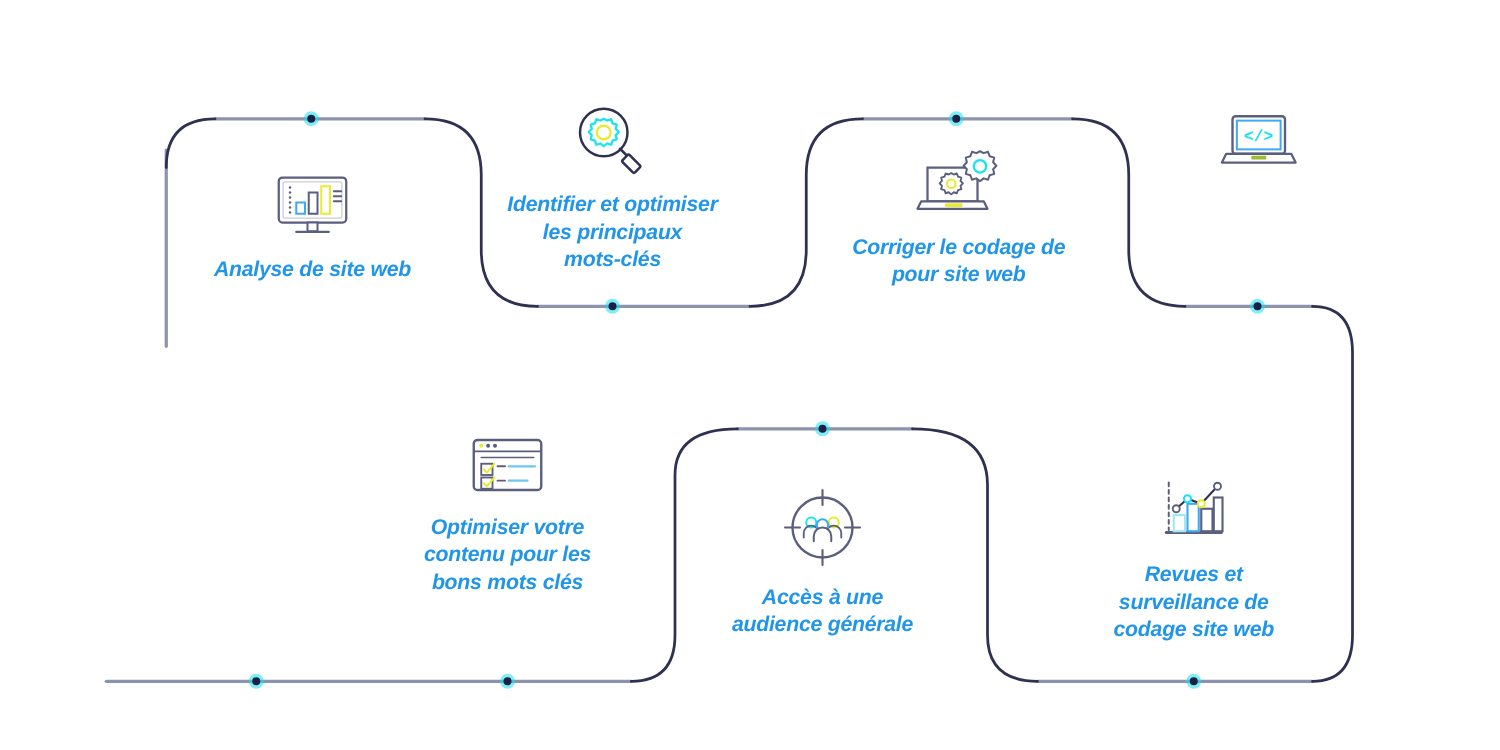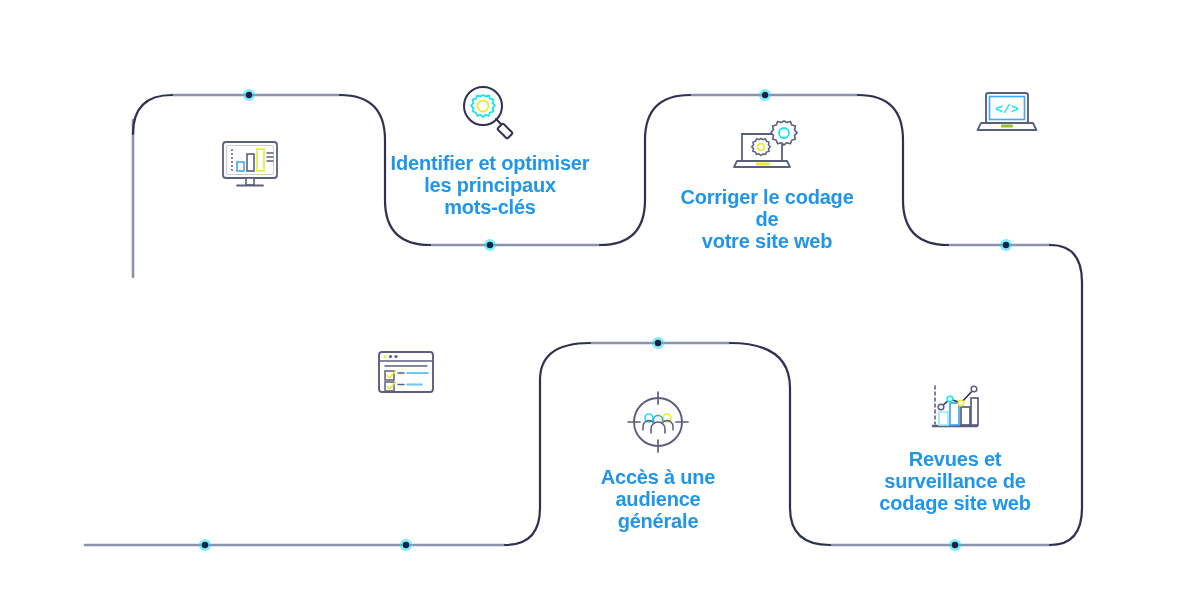--- a/index.html
+++ b/index.html
@@ -13,25 +13,26 @@
   }
   #stage{position:absolute;left:0;top:0;width:1200px;height:600px;}
   #pathLayer{position:absolute;left:0;top:0;width:1200px;height:600px;}
 
   .node{position:absolute;text-align:center;}
   .node .icon{display:block;margin:0 auto;}
   .node .label{
     display:block;
     color:#2196E8;
     font-weight:bold;
-    font-size:20px;
+    font-size:17px;
     line-height:22px;
     letter-spacing:-0.2px;
     white-space:pre-line;
     margin-top:6px;
+    font-style:italic;
   }
 
   
   #n0{left:148px;top:138px;width:204px;}
   #n1{left:390px;top:82px;width:200px;}
   #n2{left:672px;top:118px;width:190px;}
   #n3{left:926px;top:88px;width:162px;}
   #n4{left:130px;top:348px;width:156px;}
   #n5{left:326px;top:346px;width:160px;}
   #n6{left:578px;top:388px;width:160px;}
@@ -114,20 +115,21 @@
         <rect x="42" y="11" width="7" height="22" fill="#fff" stroke="#E8EB2E" stroke-width="1.6"></rect>
         <g stroke="#5B5F7E" stroke-width="1.5" stroke-linecap="round">
           <line x1="52" y1="15" x2="58" y2="15"></line>
           <line x1="52" y1="19" x2="58" y2="19"></line>
           <line x1="52" y1="23" x2="58" y2="23"></line>
         </g>
         <rect x="31" y="40" width="8" height="7" fill="#fff" stroke="#5B5F7E" stroke-width="1.6"></rect>
         <line x1="22" y1="47.5" x2="48" y2="47.5" stroke="#5B5F7E" stroke-width="1.8" stroke-linecap="round"></line>
       </svg>
     </span>
+    <span class="label">Analyse de site web</span>
   </div>
 
   <div class="node" id="n1">
     <span class="icon">
       <svg width="70" height="60" viewBox="0 0 70 60">
         <circle cx="28" cy="24" r="19" fill="#fff" stroke="#2E3150" stroke-width="2"></circle>
         <g transform="translate(28,24)">
           <path d="M0,-11 L2.6,-9.6 L5.9,-10.6 L7.1,-7.3 L10.4,-6.3 L9.6,-2.9 L12,-0.4
                    L9.6,2.1 L10.4,5.5 L7.1,6.5 L5.9,9.8 L2.6,8.8 L0,11 L-2.6,8.8 L-5.9,9.8
                    L-7.1,6.5 L-10.4,5.5 L-9.6,2.1 L-12,-0.4 L-9.6,-2.9 L-10.4,-6.3
@@ -161,21 +163,21 @@
         <g transform="translate(33,29)">
           <path d="M0,-8.5 L2.1,-7.4 L4.5,-8.2 L5.4,-5.7 L8.1,-4.9 L7.4,-2.3 L9.3,-0.3
                    L7.4,1.7 L8.1,4.3 L5.4,5.1 L4.5,7.6 L2.1,6.8 L0,8.5 L-2.1,6.8 L-4.5,7.6
                    L-5.4,5.1 L-8.1,4.3 L-7.4,1.7 L-9.3,-0.3 L-7.4,-2.3 L-8.1,-4.9
                    L-5.4,-5.7 L-4.5,-8.2 L-2.1,-7.4 Z" fill="#fff" stroke="#5B5F7E" stroke-width="1.5" stroke-linejoin="round"></path>
           <circle cx="0" cy="0" r="3.4" fill="none" stroke="#E8EB2E" stroke-width="1.7"></circle>
         </g>
       </svg>
     </span>
     <span class="label">Corriger le codage de
-votre site web</span>
+pour site web</span>
   </div>
 
   <div class="node" id="n3">
     <span class="icon">
       <svg width="66" height="50" viewBox="0 0 66 50">
         <rect x="12" y="5" width="42" height="30" rx="2.5" fill="#fff" stroke="#5B5F7E" stroke-width="1.9"></rect>
         <rect x="15.5" y="8.5" width="35" height="23" fill="#fff" stroke="#3FA9F5" stroke-width="1.6"></rect>
         <text x="33" y="25" text-anchor="middle" font-family="'Liberation Mono', monospace" font-size="13" fill="#18E3F0" font-weight="bold">&lt;/&gt;</text>
         <path d="M7 35 h52 l3.5 7 h-59 z" fill="#fff" stroke="#5B5F7E" stroke-width="1.8" stroke-linejoin="round"></path>
         <rect x="27" y="36.5" width="12" height="3" rx="1" fill="#9BBF2E"></rect>
@@ -198,20 +200,23 @@
         <path d="M16 29.5 l2.5 2.5 l6 -7" fill="none" stroke="#E8EB2E" stroke-width="1.6" stroke-linecap="round" stroke-linejoin="round"></path>
         <line x1="27" y1="27" x2="33" y2="27" stroke="#5B5F7E" stroke-width="1.5" stroke-linecap="round"></line>
         <line x1="36" y1="27" x2="57" y2="27" stroke="#6EC7F2" stroke-width="1.8" stroke-linecap="round"></line>
 
         <rect x="14" y="36" width="9" height="9" fill="#fff" stroke="#5B5F7E" stroke-width="1.5"></rect>
         <path d="M16 40.5 l2.5 2.5 l6 -7" fill="none" stroke="#E8EB2E" stroke-width="1.6" stroke-linecap="round" stroke-linejoin="round"></path>
         <line x1="27" y1="38.5" x2="33" y2="38.5" stroke="#5B5F7E" stroke-width="1.5" stroke-linecap="round"></line>
         <line x1="36" y1="38.5" x2="51" y2="38.5" stroke="#6EC7F2" stroke-width="1.8" stroke-linecap="round"></line>
       </svg>
     </span>
+    <span class="label">Optimiser votre
+contenu pour les
+bons mots clés</span>
   </div>
 
   <div class="node" id="n6">
     <span class="icon">
       <svg width="68" height="68" viewBox="0 0 68 68">
         <circle cx="34" cy="34" r="24" fill="#fff" stroke="#5B5F7E" stroke-width="1.9"></circle>
         <g stroke="#5B5F7E" stroke-width="1.7" stroke-linecap="round">
           <line x1="34" y1="4" x2="34" y2="16"></line>
           <line x1="34" y1="52" x2="34" y2="64"></line>
           <line x1="4" y1="34" x2="16" y2="34"></line>

